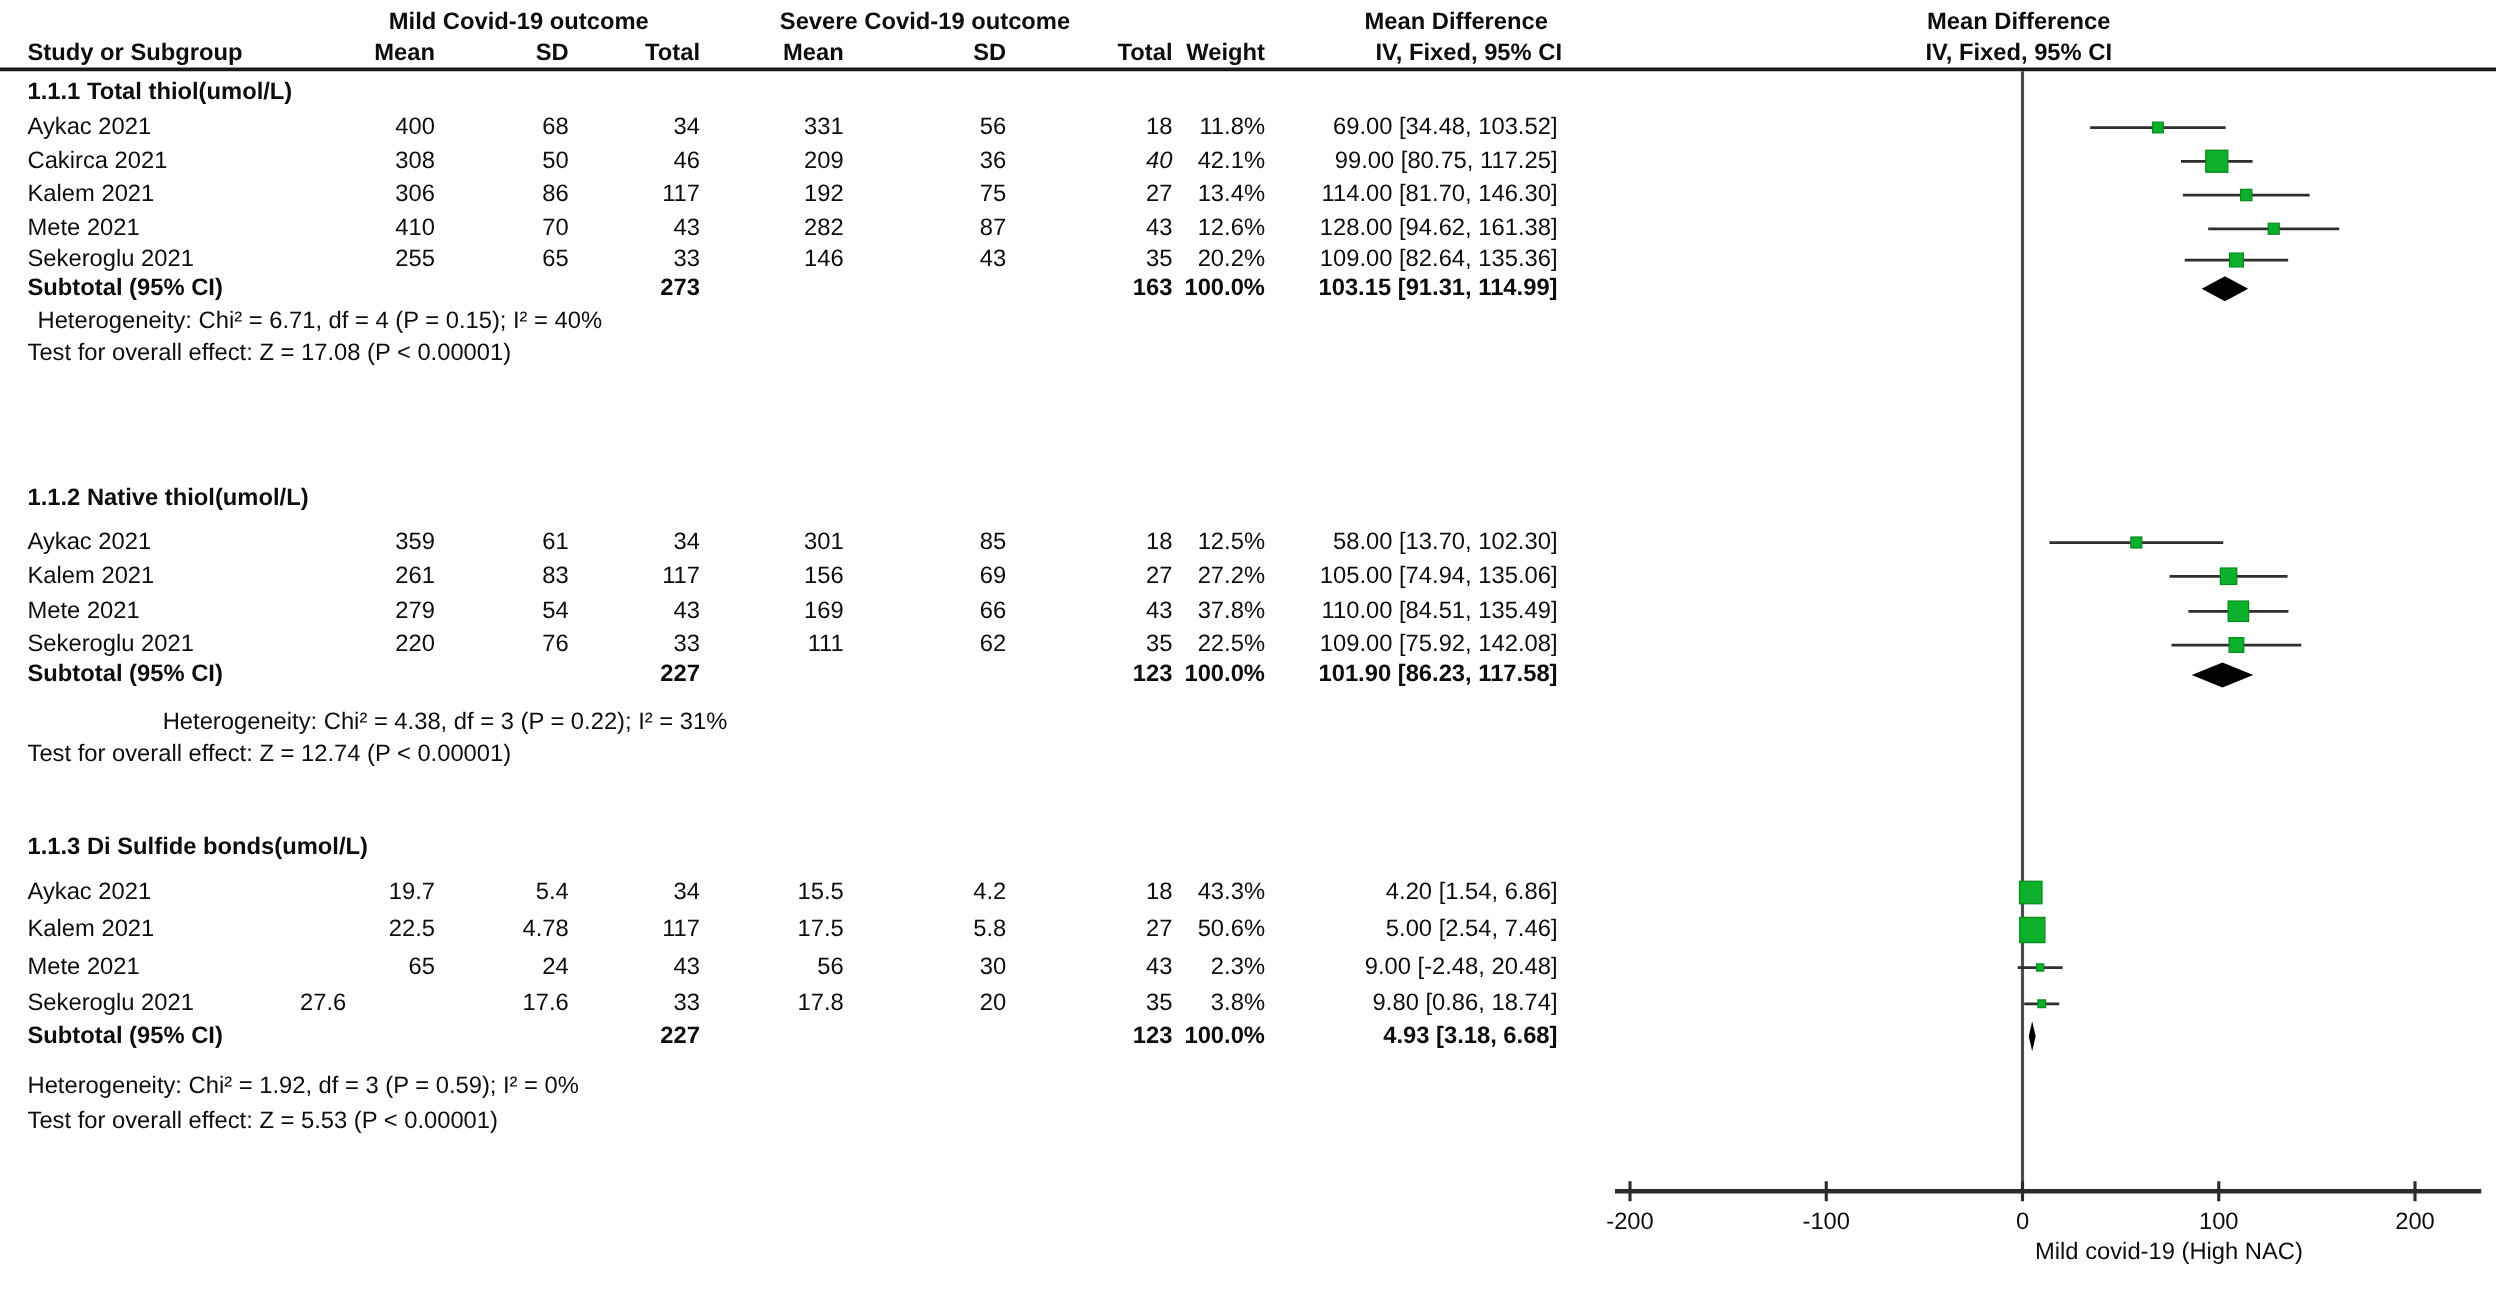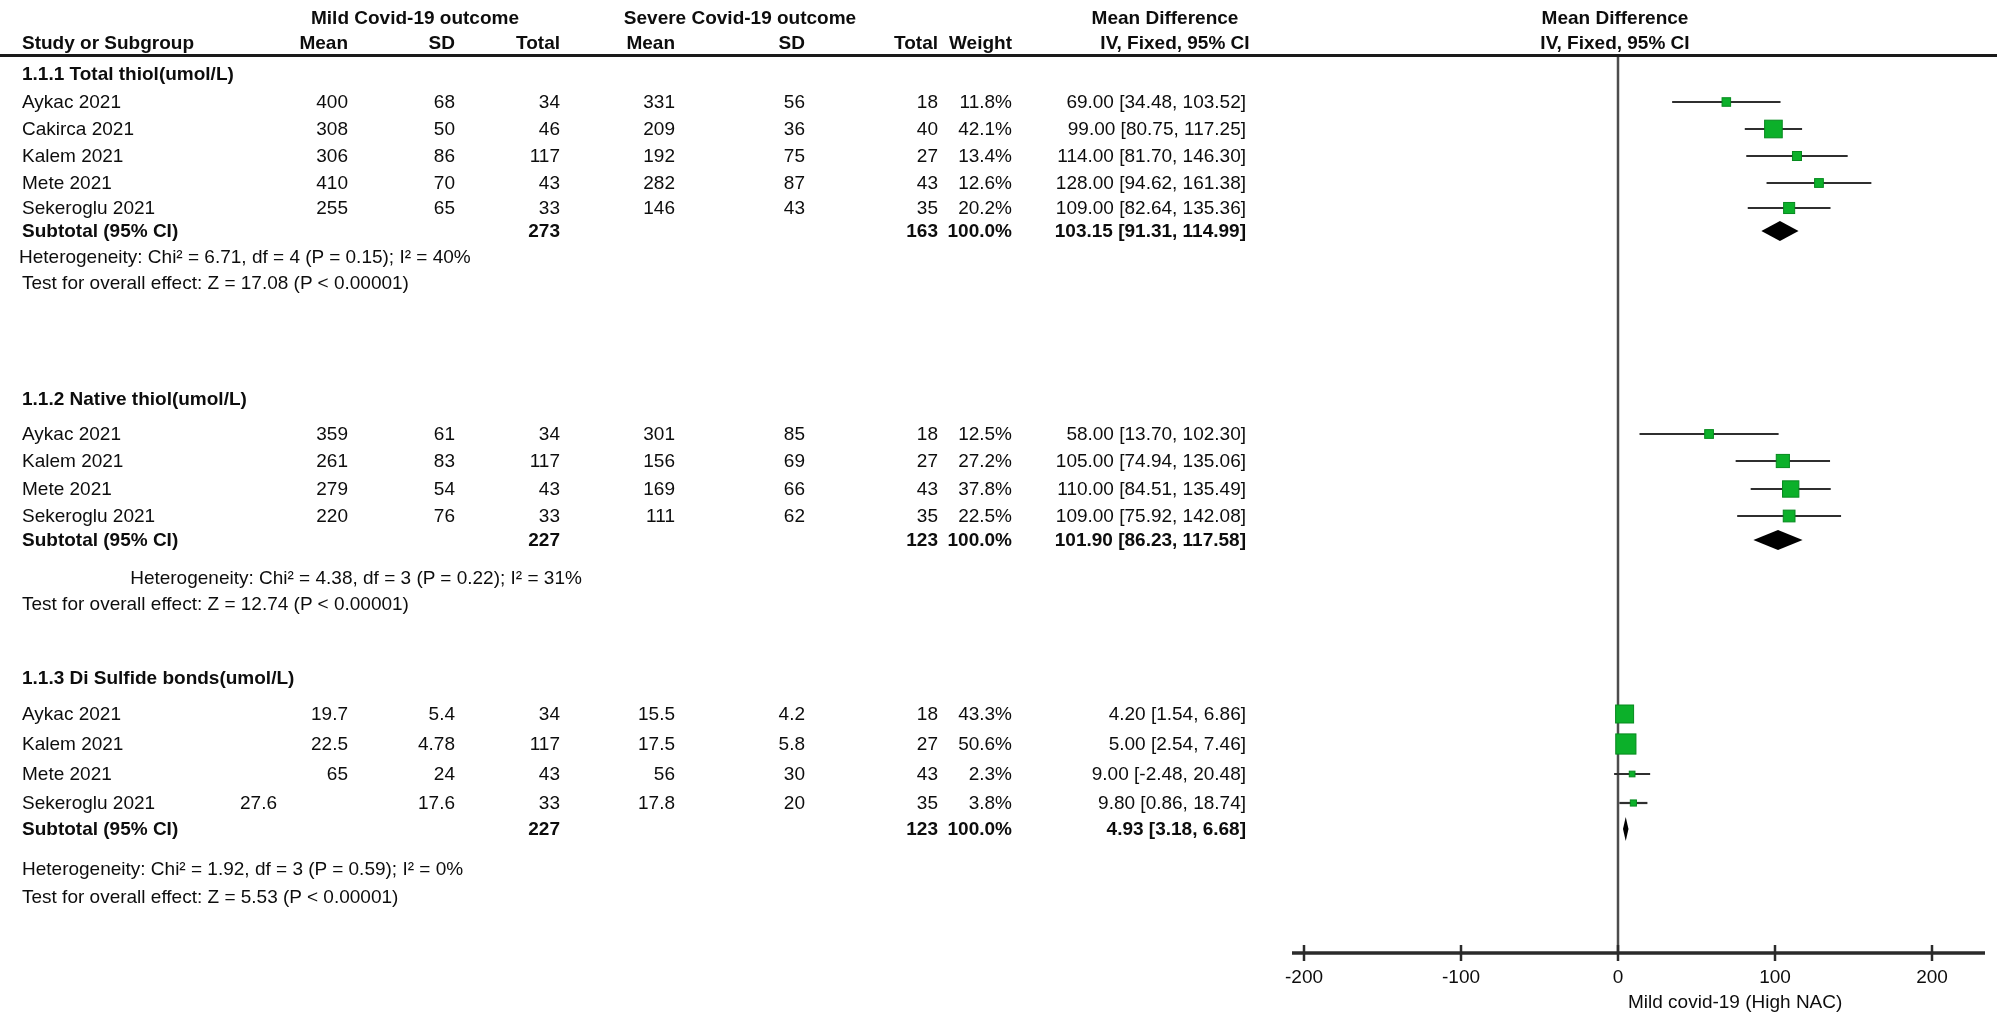--- a/index.html
+++ b/index.html
@@ -53,21 +53,21 @@
         <div class="cell" style="left: 938px; width: 74px; text-align: right;">11.8%</div>
         <div class="cell" style="left: 1000px; width: 246px; text-align: right;">69.00 [34.48, 103.52]</div>
       </div>
       <div class="trow" style="top: 116px;">
         <div class="cell" style="left: 22px; width: 210px; text-align: left;">Cakirca 2021</div>
         <div class="cell" style="left: 240px; width: 108px; text-align: right;">308</div>
         <div class="cell" style="left: 360px; width: 95px; text-align: right;">50</div>
         <div class="cell" style="left: 480px; width: 80px; text-align: right;">46</div>
         <div class="cell" style="left: 592px; width: 83px; text-align: right;">209</div>
         <div class="cell" style="left: 722px; width: 83px; text-align: right;">36</div>
-        <div class="cell" style="left: 858px; width: 80px; text-align: right;">40</div>
+        <div class="cell" style="left: 858px; width: 80px; text-align: right; font-style: italic;">40</div>
         <div class="cell" style="left: 938px; width: 74px; text-align: right;">42.1%</div>
         <div class="cell" style="left: 1000px; width: 246px; text-align: right;">99.00 [80.75, 117.25]</div>
       </div>
       <div class="trow" style="top: 143px;">
         <div class="cell" style="left: 22px; width: 210px; text-align: left;">Kalem 2021</div>
         <div class="cell" style="left: 240px; width: 108px; text-align: right;">306</div>
         <div class="cell" style="left: 360px; width: 95px; text-align: right;">86</div>
         <div class="cell" style="left: 480px; width: 80px; text-align: right;">117</div>
         <div class="cell" style="left: 592px; width: 83px; text-align: right;">192</div>
         <div class="cell" style="left: 722px; width: 83px; text-align: right;">75</div>
@@ -98,21 +98,21 @@
         <div class="cell" style="left: 1000px; width: 246px; text-align: right;">109.00 [82.64, 135.36]</div>
       </div>
       <div class="trow" style="top: 218px;">
         <div class="cell b" style="left: 22px; width: 210px; text-align: left;">Subtotal (95% CI)</div>
         <div class="cell b" style="left: 480px; width: 80px; text-align: right;">273</div>
         <div class="cell b" style="left: 858px; width: 80px; text-align: right;">163</div>
         <div class="cell b" style="left: 938px; width: 74px; text-align: right;">100.0%</div>
         <div class="cell b" style="left: 1000px; width: 246px; text-align: right;">103.15 [91.31, 114.99]</div>
       </div>
       <div class="trow" style="top: 244px;">
-        <div class="cell" style="left: 19px; width: 700px; text-align: left;">Heterogeneity: Chi² = 6.71, df = 4 (P = 0.15); I² = 40%</div>
+        <div class="cell" style="left: 30px; width: 700px; text-align: left;">Heterogeneity: Chi² = 6.71, df = 4 (P = 0.15); I² = 40%</div>
       </div>
       <div class="trow" style="top: 270px;">
         <div class="cell" style="left: 22px; width: 700px; text-align: left;">Test for overall effect: Z = 17.08 (P &lt; 0.00001)</div>
       </div>
       <div class="trow" style="top: 386px;">
         <div class="cell b" style="left: 22px; width: 600px; text-align: left;">1.1.2 Native thiol(umol/L)</div>
       </div>
       <div class="trow" style="top: 421px;">
         <div class="cell" style="left: 22px; width: 210px; text-align: left;">Aykac 2021</div>
         <div class="cell" style="left: 240px; width: 108px; text-align: right;">359</div>

